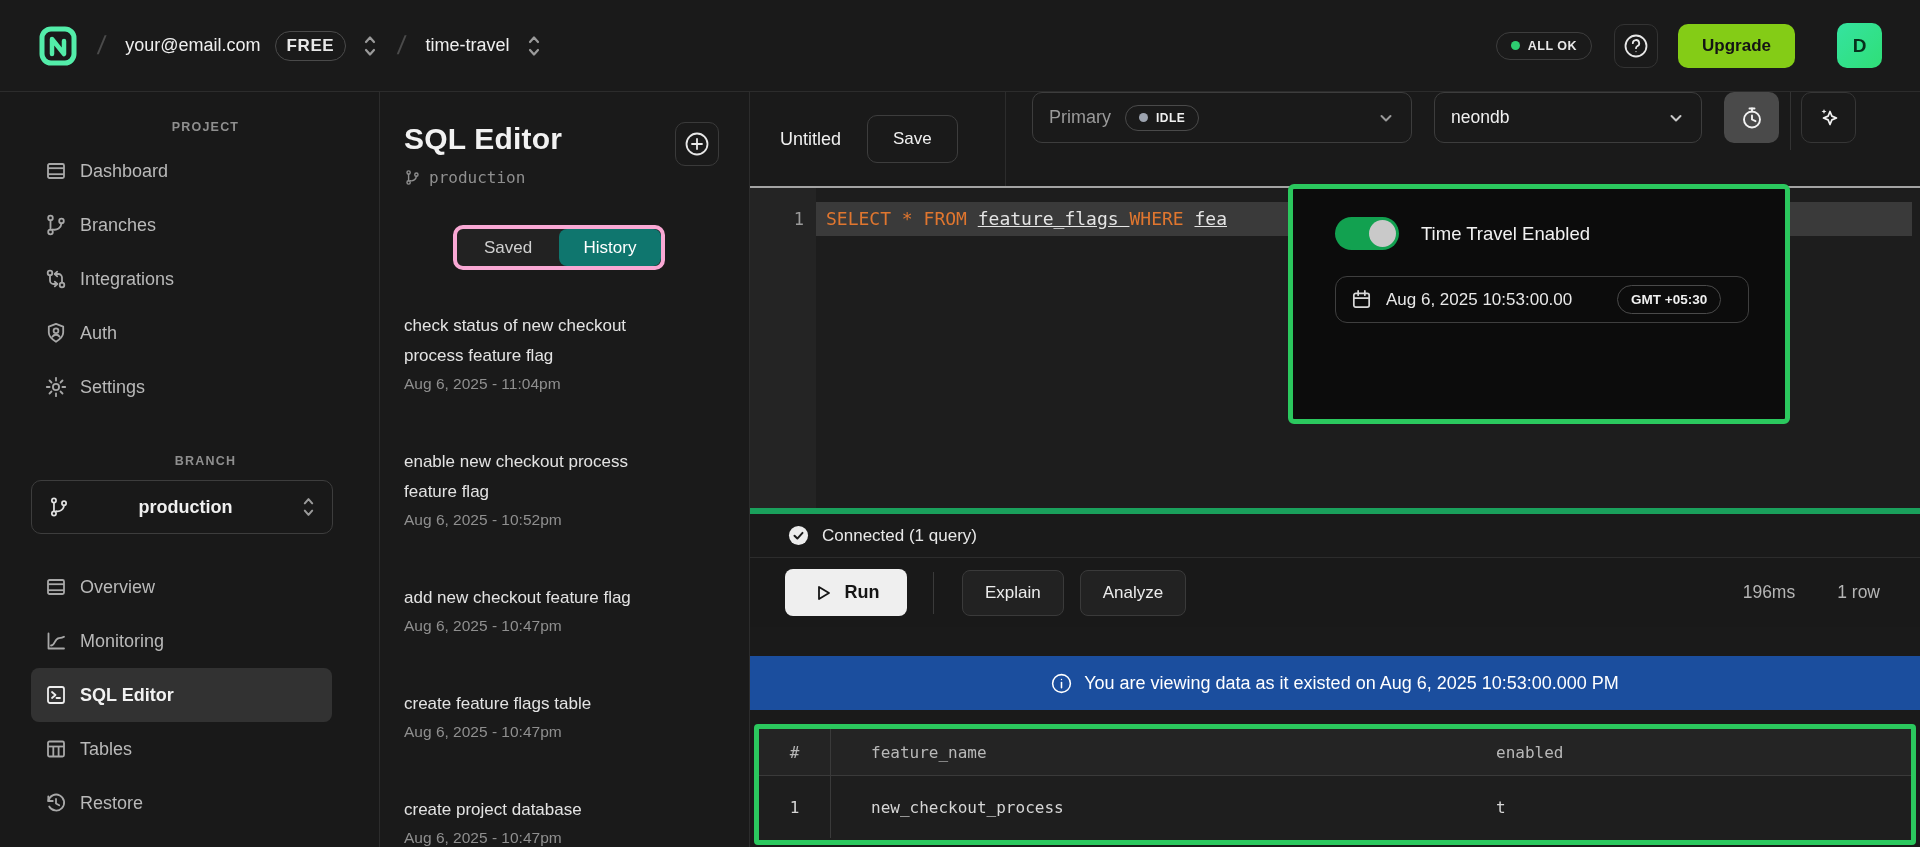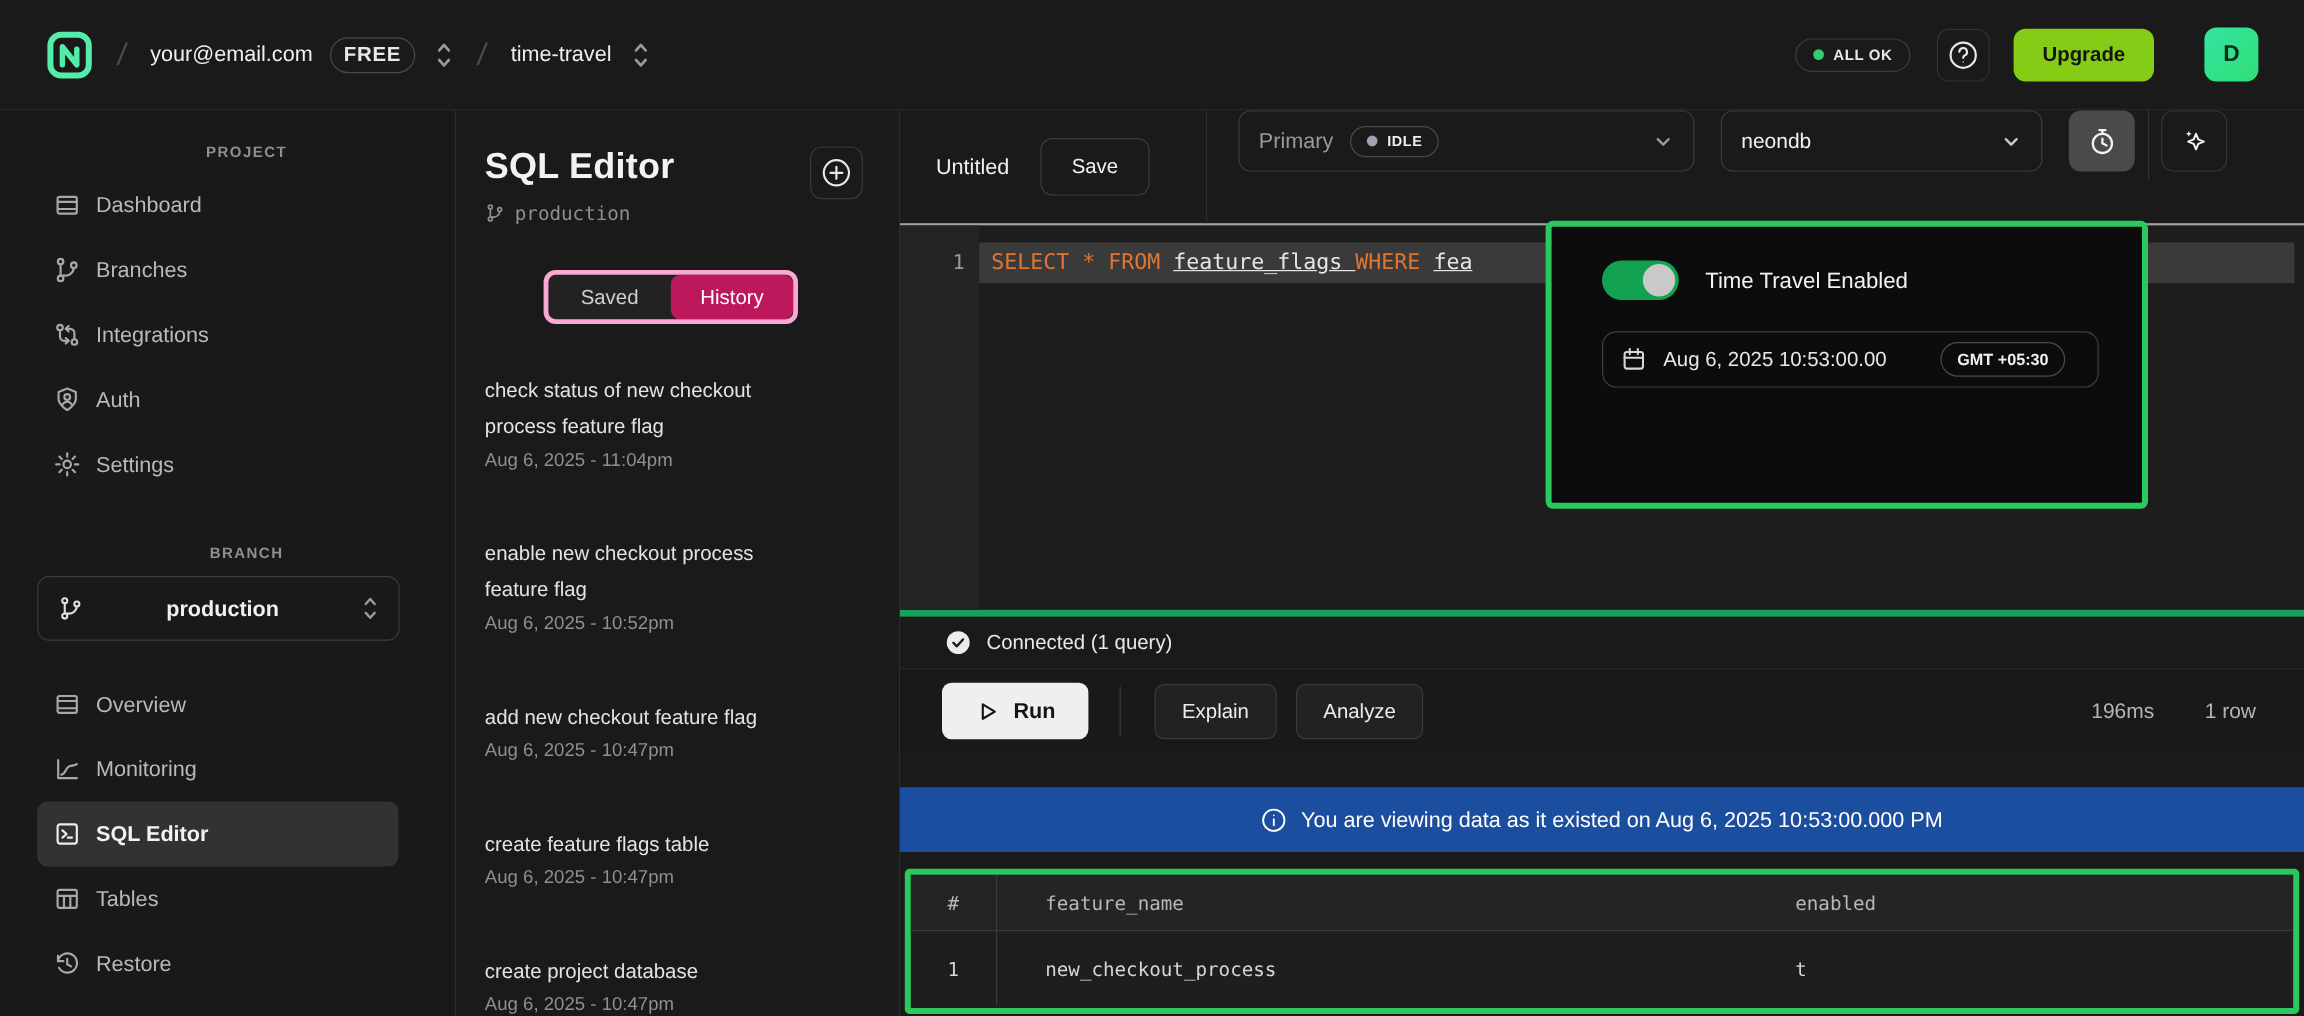--- a/index.html
+++ b/index.html
@@ -51,21 +51,21 @@
   .panel-title { font-size:30px; font-weight:bold; color:#f2f2f2; letter-spacing:.2px; }
   .panel-branch { display:flex; align-items:center; gap:8px; color:#8f8f8f; font-size:16px;
     margin-top:12px; }
   .btn-plus { position:absolute; top:30px; right:30px; width:44px; height:44px;
     border:1px solid #3a3a3a; border-radius:10px; background:none; display:flex;
     align-items:center; justify-content:center; cursor:pointer; }
   .tabs { margin:38px auto 0 49px; width:212px; height:45px; border:4px solid #f9a8d4;
     border-radius:10px; display:flex; overflow:hidden; background:#222; }
   .tab { flex:1; display:flex; align-items:center; justify-content:center; font-size:17px;
     color:#cfcfcf; cursor:pointer; }
-  .tab.active { background:#be185d; border-radius:8px; color:#fff; }
+  .tab.active { background:#0f766e; border-radius:8px; color:#fff; }
   .history { margin-top:41px; }
   .h-item { margin-bottom:50px; cursor:pointer; }
   .h-title { font-size:17px; line-height:30px; color:#e3e3e3; max-width:263px; }
   .h-date { font-size:15.5px; color:#8f8f8f; line-height:26px; }
 
   
   .main { flex:1; display:flex; flex-direction:column; position:relative; background:#1a1a1a; }
   .ed-header { height:96px; display:flex; align-items:flex-start; border-bottom:2px solid #a3a3a3; }
   .ed-tabzone { width:256px; display:flex; align-items:center; padding-left:30px; gap:26px;
     height:100%; border-right:1px solid #2c2c2c; }

